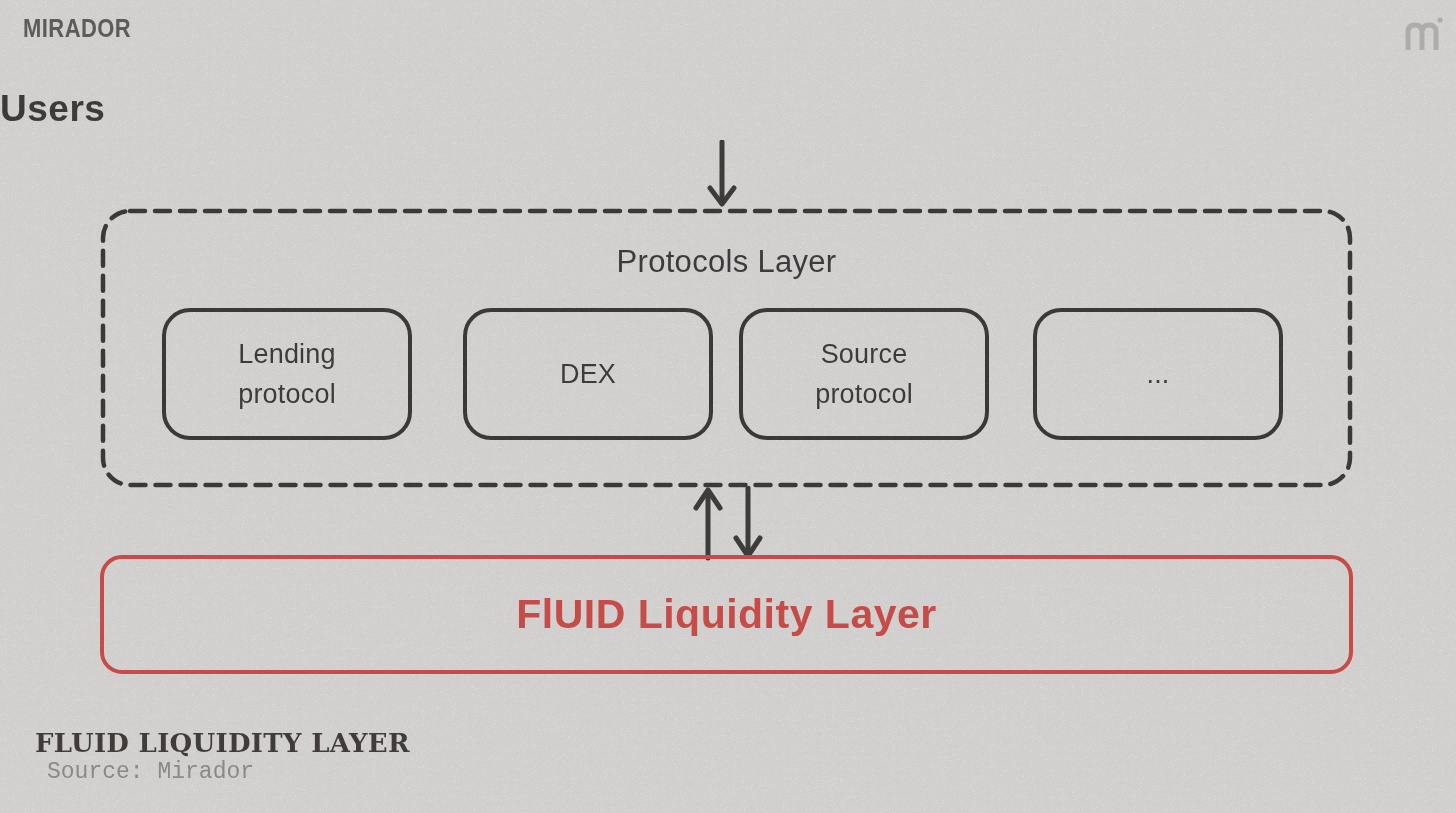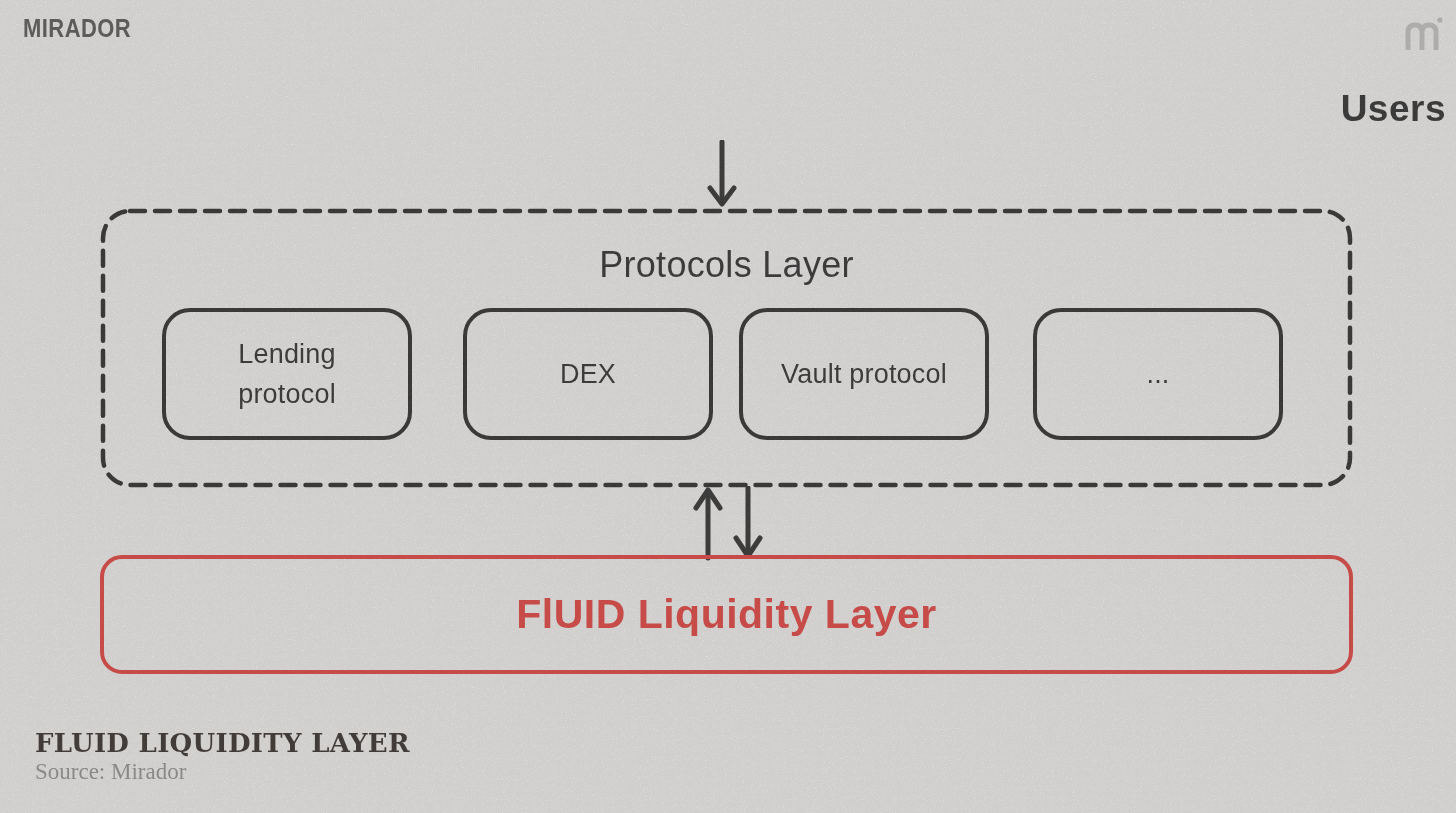--- a/index.html
+++ b/index.html
@@ -22,34 +22,34 @@
     font-size: 25px; font-weight: bold; color: #4b4b4b;
     letter-spacing: 0.5px;
     transform: scaleX(0.88); transform-origin: left center;
     font-family: "Liberation Sans", sans-serif;
   }
   .m-logo { position: absolute; right: 12px; top: 12px; }
 
   
   .users-label {
     position: absolute; left: 0; top: 88px; width: 1446px;
-    text-align: right; font-size: 37px; font-weight: 600;
+    text-align: left; font-size: 37px; font-weight: 600;
     letter-spacing: 0.5px;
   }
   .users-arrow { position: absolute; left: 702px; top: 140px; }
 
   
   .protocols-layer {
     position: absolute; left: 100px; top: 208px;
     width: 1253px; height: 280px;
   }
   .protocols-border { position: absolute; inset: 0; }
   .protocols-title {
     position: absolute; left: 0; top: 36px; width: 100%;
-    text-align: center; font-size: 36px; font-weight: 500;
+    text-align: center; font-size: 31px; font-weight: 500;
     letter-spacing: 0.3px;
   }
   .proto-box {
     position: absolute; top: 100px; width: 250px; height: 132px;
     border: 4px solid #1a1a1a; border-radius: 28px;
     display: flex; align-items: center; justify-content: center;
     background: transparent;
   }
   .proto-box .box-label {
     display: block; width: 180px; text-align: center;
@@ -77,22 +77,22 @@
   }
 
   
   .footer-title {
     position: absolute; left: 35px; top: 728px;
     font-family: "DejaVu Serif", "Liberation Serif", serif;
     font-weight: bold; font-size: 26px; color: #241e1a;
     letter-spacing: 0.3px;
   }
   .footer-source {
-    position: absolute; left: 35px; top: 759px;
-    font-family: Liberation Serif, serif;
+    position: absolute; left: 47px; top: 759px;
+    font-family: Liberation Mono, monospace;
     font-size: 23px; color: #8b8b8b;
   }
 </style>
 </head>
 <body>
 
 <div class="brand">MIRADOR</div>
 
 <div class="m-logo">
   <svg width="44" height="46" viewBox="0 0 44 46">
@@ -116,21 +116,21 @@
   </svg>
   <div class="protocols-title">Protocols Layer</div>
 
   <div class="proto-box b0">
     <span class="box-label">Lending protocol</span>
   </div>
   <div class="proto-box b1">
     <span class="box-label">DEX</span>
   </div>
   <div class="proto-box b2">
-    <span class="box-label">Vault protocol</span>
+    <span class="box-label">Source protocol</span>
   </div>
   <div class="proto-box b3">
     <span class="box-label">...</span>
   </div>
 </div>
 
 <div class="exchange-arrows">
   <svg width="84" height="76" viewBox="0 0 84 76">
 
     <line x1="22" y1="72" x2="22" y2="6" stroke="#1e1e1e" stroke-width="5" stroke-linecap="round"></line>

